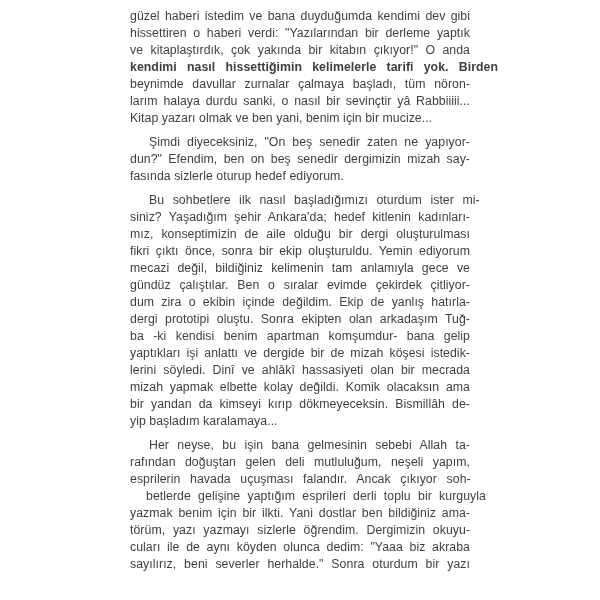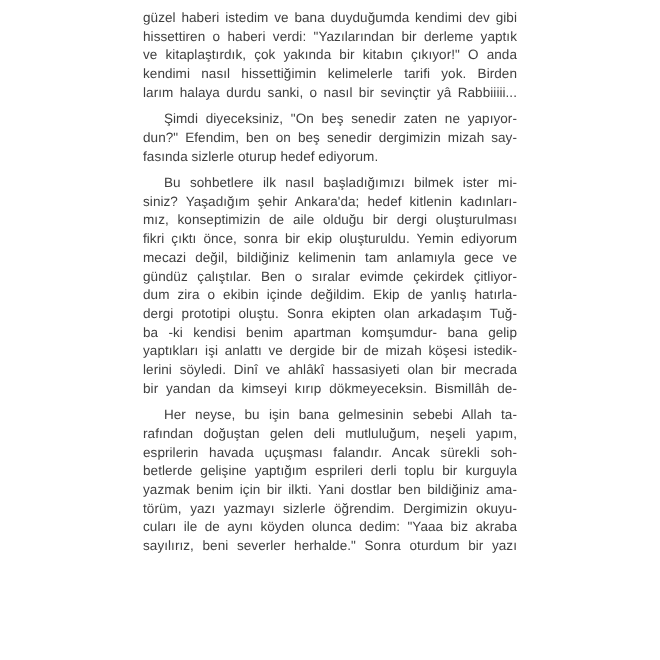--- a/index.html
+++ b/index.html
@@ -33,46 +33,50 @@
 </style>
 </head>
 <body style="background: rgb(255, 255, 255);">
 
 <div class="page">
   <div class="text-block" id="text-block" style="color: rgb(63, 63, 63);">
       <div class="paragraph">
         <div class="line"><span class="line-text" style="word-spacing: 1.81836px;">güzel haberi istedim ve bana duyduğumda kendimi dev gibi</span></div>
         <div class="line"><span class="line-text" style="word-spacing: 3.22098px;">hissettiren o haberi verdi: "Yazılarından bir derleme yaptık</span></div>
         <div class="line"><span class="line-text" style="word-spacing: 3.9082px;">ve kitaplaştırdık, çok yakında bir kitabın çıkıyor!" O anda</span></div>
-        <div class="line"><span class="line-text" style="word-spacing: 6.7474px;">kendimi nasıl hissettiğimin kelimelerle tarifi yok. Birden</span></div>
+        <div class="line"><span class="line-text" style="word-spacing: 6.7474px; font-weight: bold;">kendimi nasıl hissettiğimin kelimelerle tarifi yok. Birden</span></div>
+        <div class="line"><span class="line-text" style="word-spacing: 5.17969px;">beynimde davullar zurnalar çalmaya başladı, tüm nöron-</span></div>
         <div class="line"><span class="line-text" style="word-spacing: 2.34375px;">larım halaya durdu sanki, o nasıl bir sevinçtir yâ Rabbiiiii...</span></div>
+        <div class="line no-justify"><span class="line-text">Kitap yazarı olmak ve ben yani, benim için bir mucize...</span></div>
       </div>
       <div class="paragraph">
         <div class="line first-indent"><span class="line-text" style="word-spacing: 3.55134px;">Şimdi diyeceksiniz, "On beş senedir zaten ne yapıyor-</span></div>
         <div class="line"><span class="line-text" style="word-spacing: 2.9043px;">dun?" Efendim, ben on beş senedir dergimizin mizah say-</span></div>
         <div class="line no-justify"><span class="line-text">fasında sizlerle oturup hedef ediyorum.</span></div>
       </div>
       <div class="paragraph">
-        <div class="line first-indent"><span class="line-text" style="word-spacing: 5.05134px;">Bu sohbetlere ilk nasıl başladığımızı bilmek ister mi-</span></div>
+        <div class="line first-indent"><span class="line-text" style="word-spacing: 5.05134px;">Bu sohbetlere ilk nasıl başladığımızı oturdum ister mi-</span></div>
         <div class="line"><span class="line-text" style="word-spacing: 3.79427px;">siniz? Yaşadığım şehir Ankara'da; hedef kitlenin kadınları-</span></div>
         <div class="line"><span class="line-text" style="word-spacing: 4.51786px;">mız, konseptimizin de aile olduğu bir dergi oluşturulması</span></div>
         <div class="line"><span class="line-text" style="word-spacing: 2.9082px;">fikri çıktı önce, sonra bir ekip oluşturuldu. Yemin ediyorum</span></div>
         <div class="line"><span class="line-text" style="word-spacing: 4.72098px;">mecazi değil, bildiğiniz kelimenin tam anlamıyla gece ve</span></div>
         <div class="line"><span class="line-text" style="word-spacing: 5.29464px;">gündüz çalıştılar. Ben o sıralar evimde çekirdek çitliyor-</span></div>
         <div class="line"><span class="line-text" style="word-spacing: 3.8125px;">dum zira o ekibin içinde değildim. Ekip de yanlış hatırla-</span></div>
         <div class="line"><span class="line-text" style="word-spacing: 4.02455px;">dergi prototipi oluştu. Sonra ekipten olan arkadaşım Tuğ-</span></div>
         <div class="line"><span class="line-text" style="word-spacing: 5.92634px;">ba -ki kendisi benim apartman komşumdur- bana gelip</span></div>
         <div class="line"><span class="line-text" style="word-spacing: 2.57639px;">yaptıkları işi anlattı ve dergide bir de mizah köşesi istedik-</span></div>
         <div class="line"><span class="line-text" style="word-spacing: 3.59961px;">lerini söyledi. Dinî ve ahlâkî hassasiyeti olan bir mecrada</span></div>
+        <div class="line"><span class="line-text" style="word-spacing: 3.26339px;">mizah yapmak elbette kolay değildi. Komik olacaksın ama</span></div>
         <div class="line"><span class="line-text" style="word-spacing: 3.64955px;">bir yandan da kimseyi kırıp dökmeyeceksin. Bismillâh de-</span></div>
+        <div class="line no-justify"><span class="line-text">yip başladım karalamaya...</span></div>
       </div>
       <div class="paragraph">
         <div class="line first-indent"><span class="line-text" style="word-spacing: 4.94336px;">Her neyse, bu işin bana gelmesinin sebebi Allah ta-</span></div>
         <div class="line"><span class="line-text" style="word-spacing: 5.97135px;">rafından doğuştan gelen deli mutluluğum, neşeli yapım,</span></div>
-        <div class="line"><span class="line-text" style="word-spacing: 6.19792px;">esprilerin havada uçuşması falandır. Ancak sürekli soh-</span></div>
-        <div class="line"><span class="line-text" style="word-spacing: 3.80357px;">betlerde gelişine yaptığım esprileri derli toplu bir kurguyla</span></div>
+        <div class="line"><span class="line-text" style="word-spacing: 6.19792px;">esprilerin havada uçuşması falandır. Ancak çıkıyor soh-</span></div>
+        <div class="line"><span class="line-text" style="word-spacing: 3.80357px; margin-left: 16px;">betlerde gelişine yaptığım esprileri derli toplu bir kurguyla</span></div>
         <div class="line"><span class="line-text" style="word-spacing: 2.32812px;">yazmak benim için bir ilkti. Yani dostlar ben bildiğiniz ama-</span></div>
         <div class="line"><span class="line-text" style="word-spacing: 4.26302px;">törüm, yazı yazmayı sizlerle öğrendim. Dergimizin okuyu-</span></div>
         <div class="line"><span class="line-text" style="word-spacing: 3.2066px;">cuları ile de aynı köyden olunca dedim: "Yaaa biz akraba</span></div>
         <div class="line"><span class="line-text" style="word-spacing: 4.375px;">sayılırız, beni severler herhalde." Sonra oturdum bir yazı</span></div>
       </div>
     </div>
 </div>
 
 </body></html>

